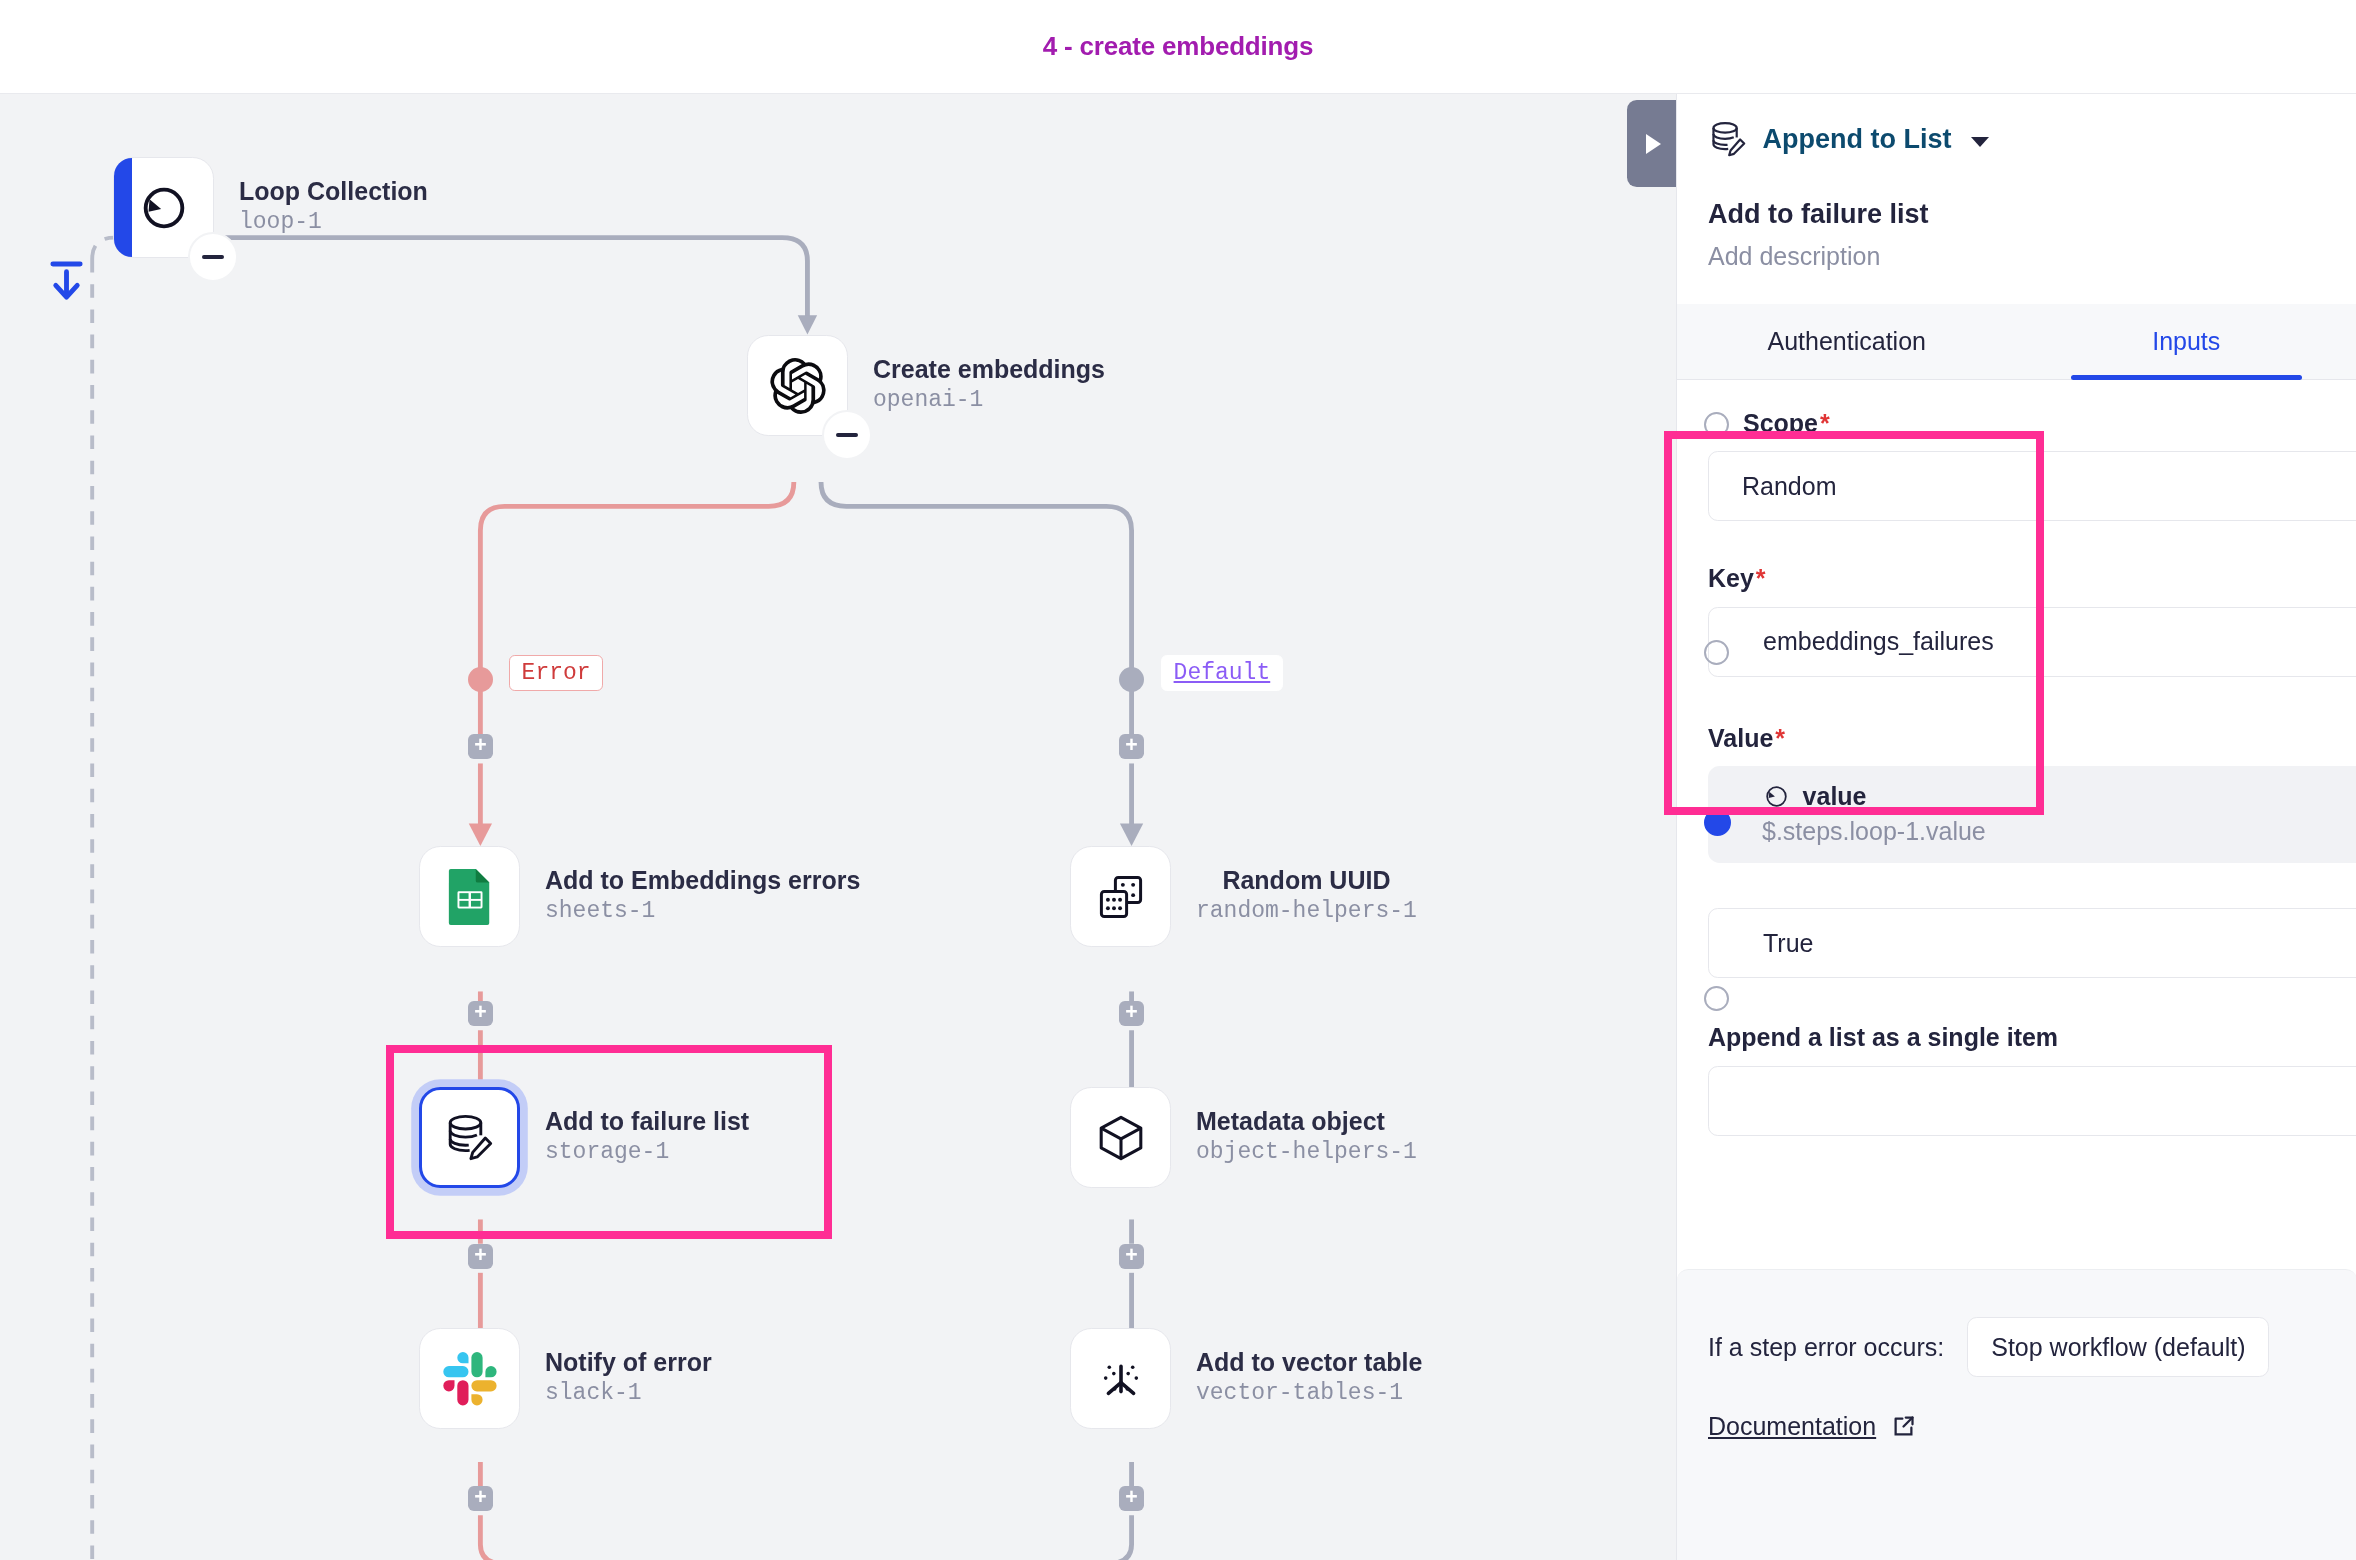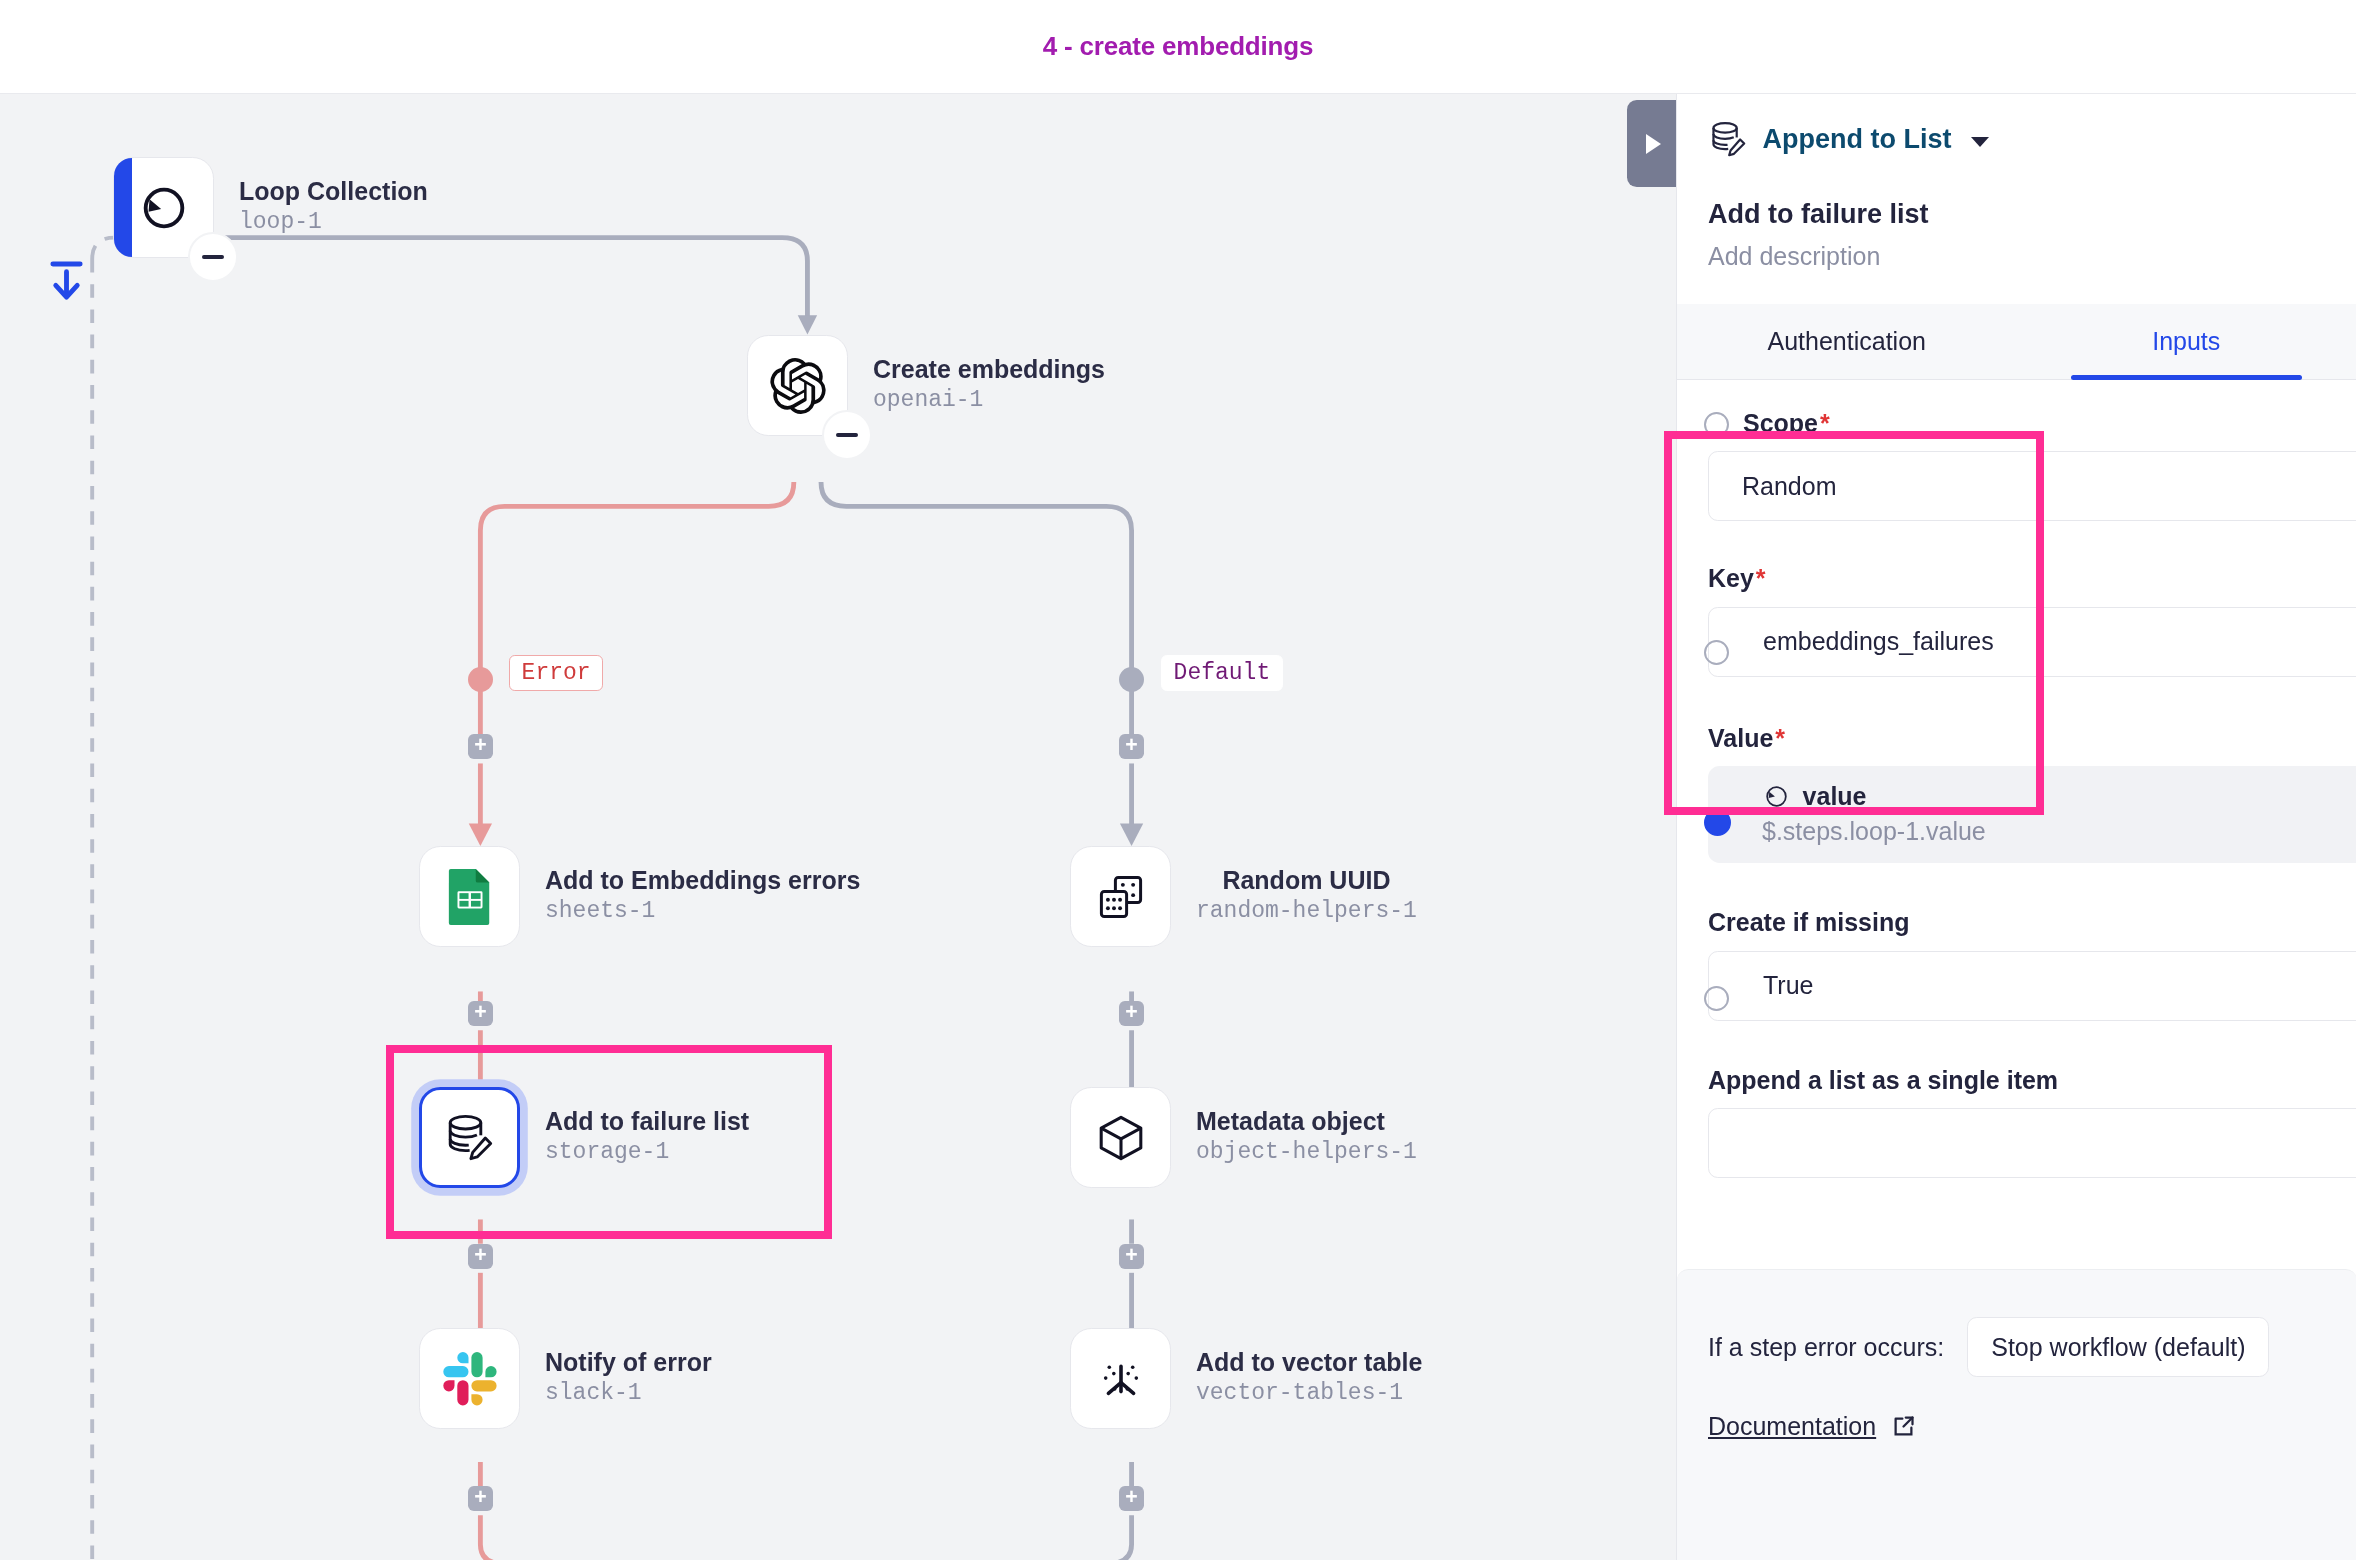--- a/index.html
+++ b/index.html
@@ -74,21 +74,21 @@
   .plus::before { content: "+"; transform: translateY(-1px); }
 
   
   .bdot { position: absolute; width: 25px; height: 25px; border-radius: 50%; }
   .blabel {
     position: absolute; background: #ffffff; border-radius: 5.8px;
     font-family: "Liberation Mono", monospace;
     font-size: 23px; padding: 3.9px 11.6px; white-space: nowrap;
   }
   .blabel.err { color: #cf3b3b; border: 1.9px solid #f0a9a9; }
-  .blabel.def { color: #701a75; border: 1.9px solid #ffffff; }
+  .blabel.def { color: #8b5cf6; border: 1.9px solid #ffffff; text-decoration: underline; }
 
   
   .dl-icon { position: absolute; left: 47px; top: 165px; width: 39px; height: 45px; }
 
   
   .hl-canvas {
     position: absolute; left: 386px; top: 951px; width: 446px; height: 194px;
     border: 8.7px solid #ff2d94; background: transparent; pointer-events: none;
   }
 
@@ -486,21 +486,20 @@
               <circle cx="28" cy="28" r="18" fill="none" stroke="#23243d" stroke-width="3.4"></circle>
               <path d="M14 19 L13 31 L25 28 Z" fill="#23243d"></path>
             </svg>
             <span class="value-name">value</span>
           </div>
           <div class="value-path">$.steps.loop-1.value</div>
         </div>
       </div>
 
       <div class="field" style="margin-top:45px;">
-        <div class="field-label">Create if missing</div>
         <div class="radio" style="top:78px;"></div>
         <div class="input" style="padding-left:54px;">
           <span>True</span>
         </div>
       </div>
 
       <div class="field" style="margin-top:45px;">
         <div class="field-label">Append a list as a single item</div>
         <div class="input">
           <span></span>

